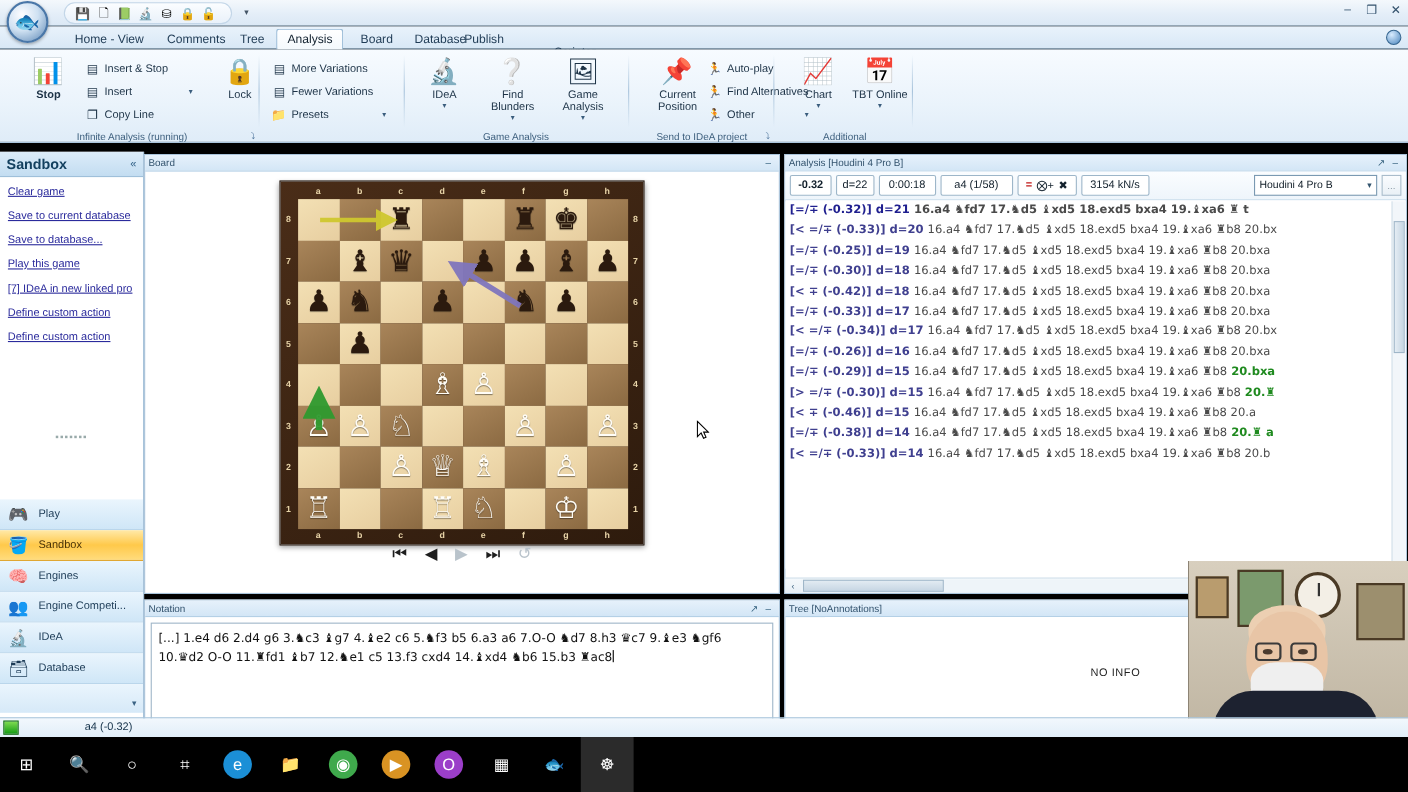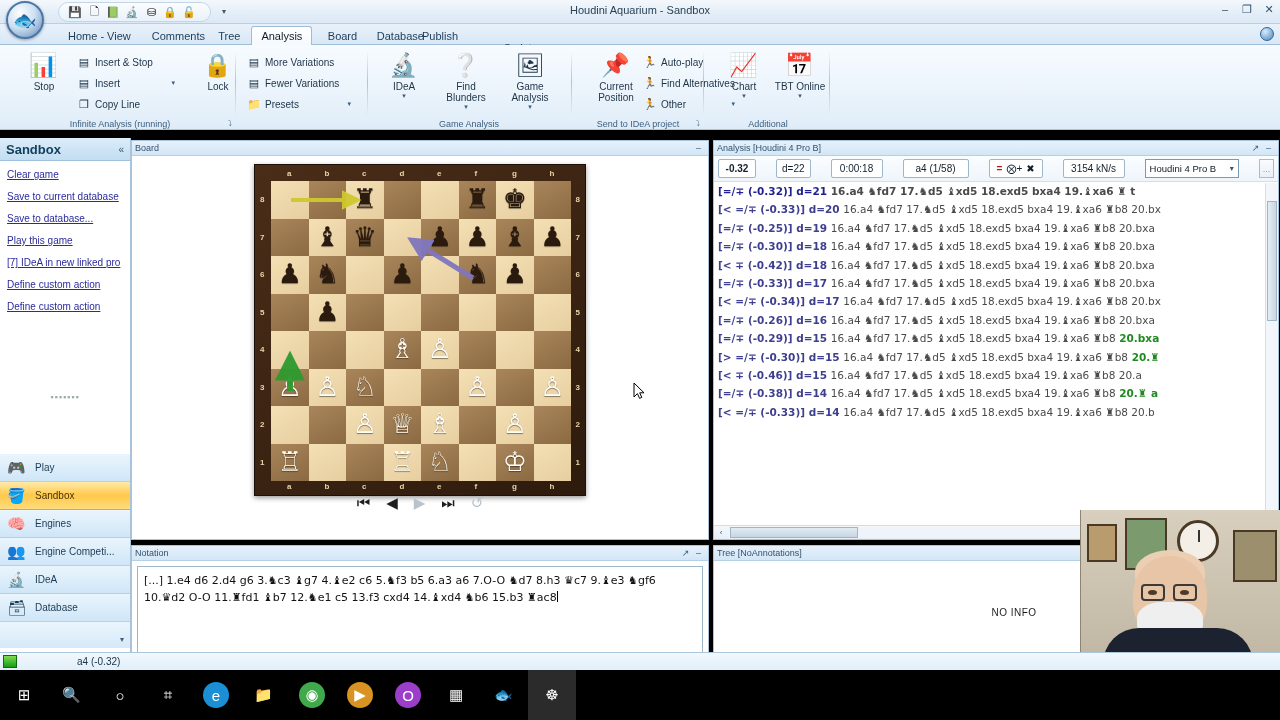--- a/index.html
+++ b/index.html
@@ -176,21 +176,21 @@
   .arrow-layer { position: absolute; left: 16px; top: 16px; width: 300px; height: 300px;
                  pointer-events: none; }
   .navbar { position: absolute; left: 0; bottom: 6px; width: 100%;
             display: flex; justify-content: center; align-items: center; gap: 16px; }
   .navbtn { font-size: 15px; color: #1d1d1d; cursor: pointer; }
   .navbtn.dim { color: #b9c3cb; }
 
   
   #analysis-panel { left: 713px; top: 140px; width: 566px; height: 400px; }
   .an-toolbar {
-    height: 26px; display: flex; align-items: center; gap: 20px; padding: 3px 4px;
+    height: 26px; display: flex; align-items: center; gap: 4px; padding: 3px 4px;
     background: linear-gradient(180deg,#fbfdff,#eef5fb); border-bottom: 1px solid #cfe0ee;
   }
   .an-box {
     height: 19px; border: 1px solid #9db6c9; background: #fff; border-radius: 2px;
     display: flex; align-items: center; justify-content: center; padding: 0 5px;
     font-size: 10px; color: #12202c; white-space: nowrap;
   }
   .an-eval { font-weight: bold; min-width: 38px; }
   .an-sym { display:flex; gap:4px; align-items:center; padding: 0 7px;}
   .an-sym .redsym { color: #c01818; font-weight: bold; }
@@ -299,21 +299,20 @@
     <div class="qat" id="qat">
         <div class="qi">💾</div>
         <div class="qi">🗋</div>
         <div class="qi">📗</div>
         <div class="qi">🔬</div>
         <div class="qi">⛁</div>
         <div class="qi">🔒</div>
         <div class="qi">🔓</div>
       </div>
     <div class="qat-more">▾</div>
-    <div class="title-text">Houdini Aquarium - Sandbox</div>
     <div class="wbtns">
       <div class="wbtn">–</div>
       <div class="wbtn">❐</div>
       <div class="wbtn">✕</div>
     </div>
   </div>
 
   <div class="ribbon-tabs" id="ribbon-tabs">
     <div class="help-orb"></div>
   <div class="rtab" style="left: 58px;">Home - View</div>
@@ -323,21 +322,21 @@
       <div class="rtab" style="left: 317.8px;">Board</div>
       <div class="rtab" style="left: 366.8px;">Database</div>
       <div class="rtab" style="left: 412px;">Publish</div>
       <div class="rtab" style="left: 493.8px; margin-top: 12px;">Scripter</div>
     </div>
 
   <div class="ribbon" id="ribbon-body">
       <div class="rgroup" style="left: 4px; width: 232px;">
         <div class="bigbtn" style="left: 12px; top: 6px;">
           <span class="ico" style="font-size: 23px;">📊</span>
-          <span style="white-space: pre-line; display: block; line-height: 11px;">Stop</span>
+          <span style="white-space: pre-line; display: block; line-height: 11px; font-weight: bold;">Stop</span>
         </div>
         <div class="smbtn" style="left: 70px; top: 6px; width: 104px;">
           <span class="sico">▤</span>
           <span>Insert &amp; Stop</span>
         </div>
         <div class="smbtn" style="left: 70px; top: 27px; width: 104px;">
           <span class="sico">▤</span>
           <span>Insert</span>
           <span class="drop-arrow" style="margin-left: auto;">▾</span>
         </div>

